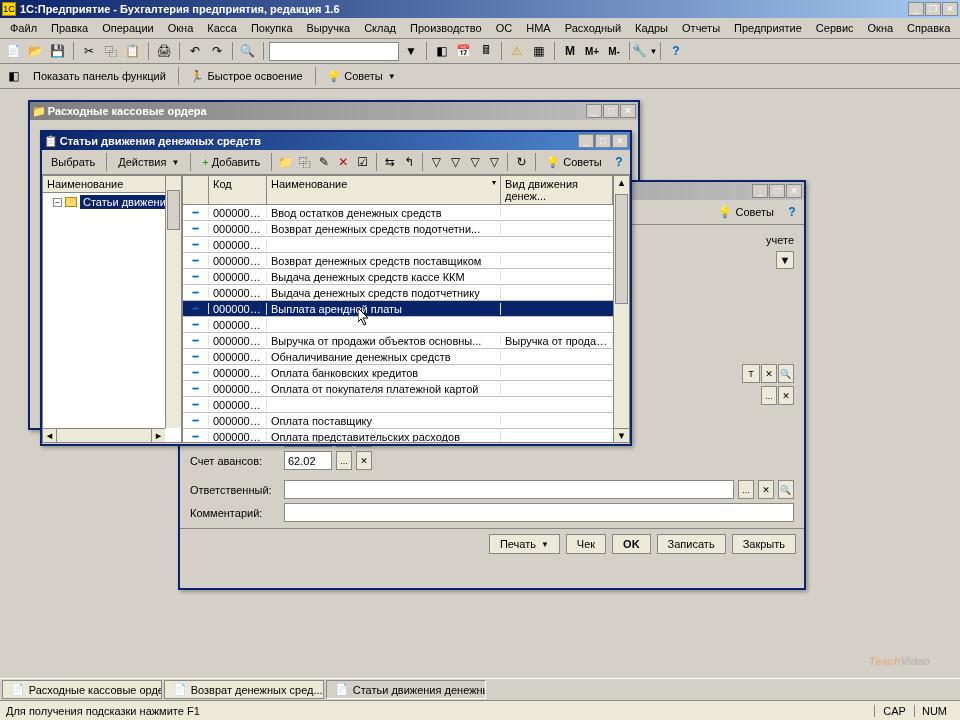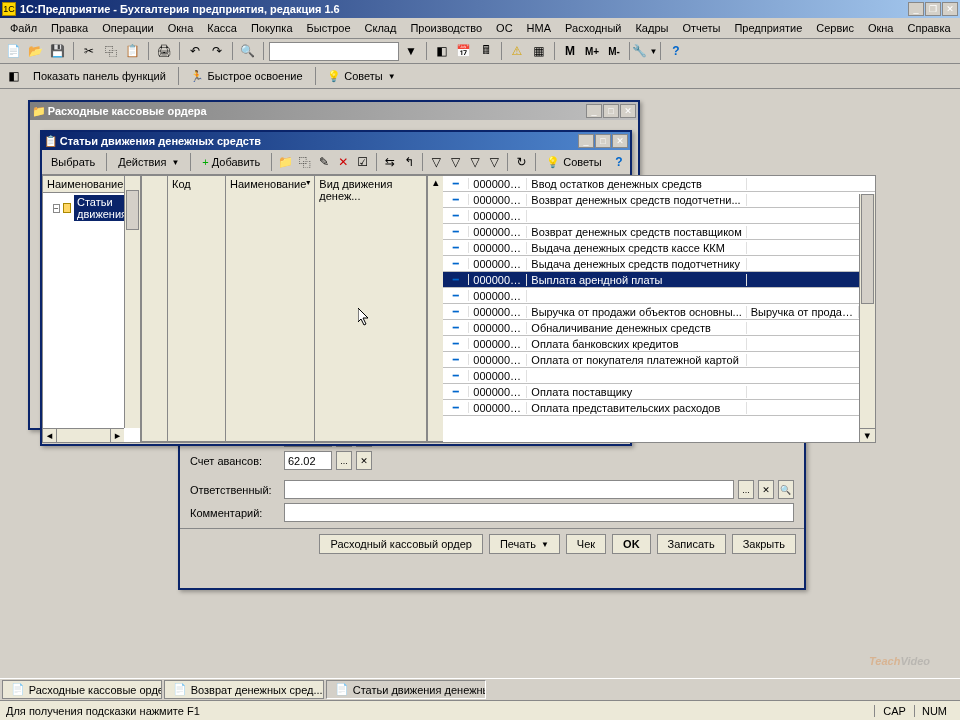--- a/index.html
+++ b/index.html
@@ -62,21 +62,21 @@
   </div>
 </div>
 
 <div class="menubar" id="mainmenu">
     <div class="menuitem">Файл</div>
     <div class="menuitem">Правка</div>
     <div class="menuitem">Операции</div>
     <div class="menuitem">Окна</div>
     <div class="menuitem">Касса</div>
     <div class="menuitem">Покупка</div>
-    <div class="menuitem">Быстрое</div>
+    <div class="menuitem">Выручка</div>
     <div class="menuitem">Склад</div>
     <div class="menuitem">Производство</div>
     <div class="menuitem">ОС</div>
     <div class="menuitem">НМА</div>
     <div class="menuitem">Расходный</div>
     <div class="menuitem">Кадры</div>
     <div class="menuitem">Отчеты</div>
     <div class="menuitem">Предприятие</div>
     <div class="menuitem">Сервис</div>
     <div class="menuitem">Окна</div>
@@ -199,21 +199,20 @@
       <div class="minibtn">...</div>
       <div class="minibtn">✕</div>
       <div class="minibtn">🔍</div>
     </div>
     <div class="form-row">
       <div class="form-label">Комментарий:</div>
       <input class="form-input" style="flex: 1 1 0%;">
     </div>
   </div>
   <div class="bottom-buttons">
-    <div class="bbtn">Расходный кассовый ордер</div>
     <div class="bbtn">
         <span>Печать</span>
         <span class="dropdown-arrow">▼</span>
       </div>
     <div class="bbtn">Чек</div>
     <div class="bbtn" style="font-weight:bold">OK</div>
     <div class="bbtn">Записать</div>
     <div class="bbtn">Закрыть</div>
   </div>
 </div>
@@ -276,21 +275,21 @@
         <div style="position:absolute;right:0;top:0;bottom:14px;width:16px" class="scrollbar-v">
           <div class="thumb" style="top:14px;height:40px"></div>
         </div>
         <div style="position:absolute;left:0;right:16px;bottom:0;height:14px;background:#ece9d8;border-top:1px solid #888;display:flex;justify-content:space-between">
           <div style="width:14px;border-right:1px solid #888;text-align:center">◂</div>
           <div style="width:14px;border-left:1px solid #888;text-align:center">▸</div>
         </div>
       </div>
     </div>
 
-    <div class="grid" style="flex:1;display:flex;flex-direction:row;position:relative">
+    <div class="grid" style="flex:1;display:flex;flex-direction:column;position:relative">
       <div class="grid-header">
         <div class="col" style="width:26px"></div>
         <div class="col" style="width:58px">Код</div>
         <div class="col" style="flex:1;display:flex;justify-content:space-between">
             <span>Наименование</span>
             <span style="font-size:8px">▾</span>
           </div>
         <div class="col" style="width:112px">Вид движения денеж...</div>
         <div style="width:16px;background:#ece9d8;border-left:1px solid #888;text-align:center">▴</div>
       </div>

